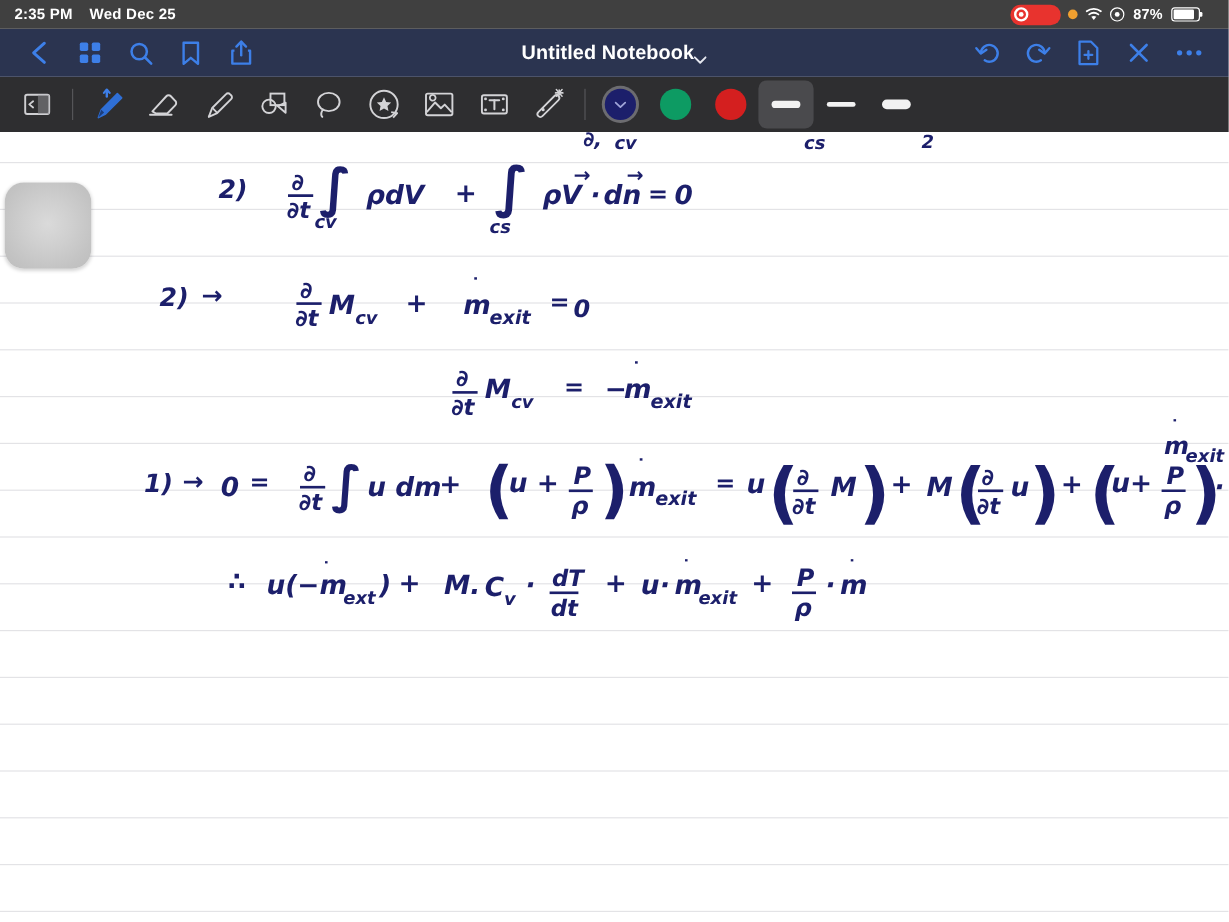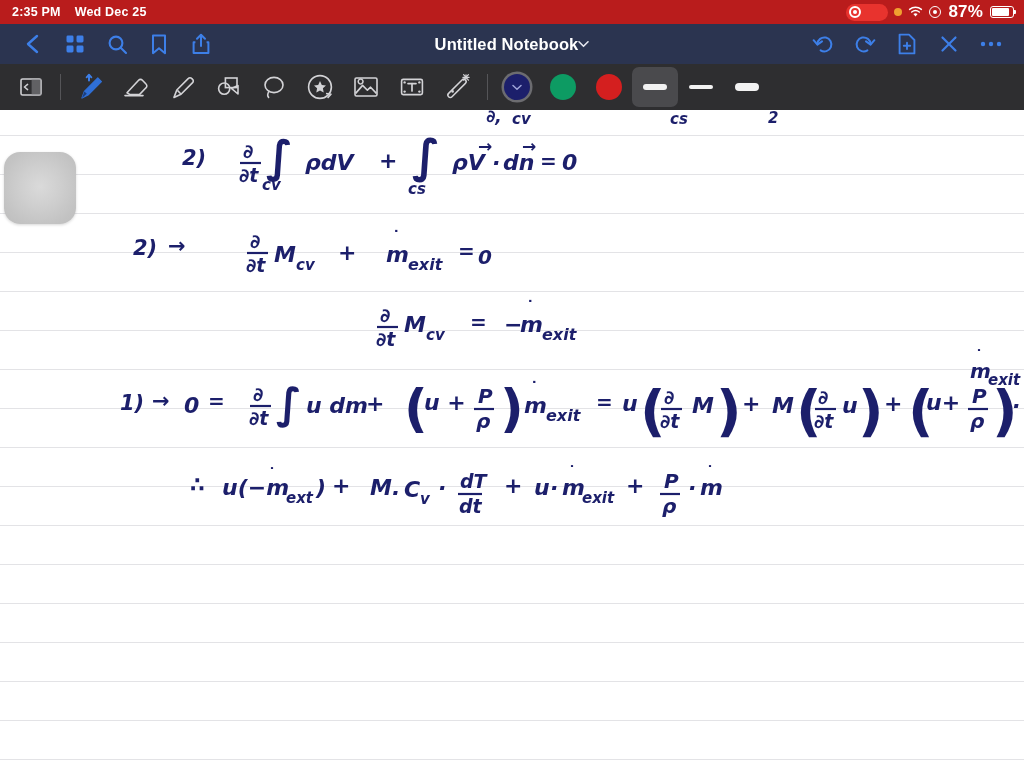--- a/index.html
+++ b/index.html
@@ -9,23 +9,23 @@
     overflow: hidden;
     font-family: "Liberation Sans", sans-serif;
     background: #ffffff;
   }
   #app { position: relative; width: 1024px; height: 768px; }
 
   
   .statusbar {
     position: absolute; top: 0; left: 0;
     width: 1024px; height: 24px;
-    background: #b91c1c;
+    background: #404040;
     display: flex; align-items: center;
-    padding: 0 10px 0 12px;
+    padding: 0 24px 0 12px;
     color: #ffffff;
     font-size: 12.5px; font-weight: bold;
     letter-spacing: .2px;
     z-index: 30;
   }
   .sb-left { display: flex; align-items: center; gap: 14px; }
   .sb-spacer { flex: 1; }
   .sb-right { display: flex; align-items: center; gap: 6px; }
   .rec-pill {
     background: #e8332e; border-radius: 9px;
@@ -46,21 +46,21 @@
   .wifi { width: 15px; height: 12px; position: relative; }
   .loc-icon {
     width: 12px; height: 12px; border-radius: 50%;
     border: 1.4px solid #ffffff; position: relative;
   }
   .loc-icon::after {
     content: ""; position: absolute; left: 50%; top: 50%;
     transform: translate(-50%,-50%);
     width: 4px; height: 4px; border-radius: 50%; background: #ffffff;
   }
-  .batt-pct { font-size: 17px; font-weight: bold; margin: 0 1px; }
+  .batt-pct { font-size: 12px; font-weight: bold; margin: 0 1px; }
   .battery {
     width: 24px; height: 12px;
     border: 1.4px solid #ffffff; border-radius: 3px;
     position: relative; padding: 1.3px;
   }
   .battery::after {
     content: ""; position: absolute; right: -3.4px; top: 3.4px;
     width: 2px; height: 4px; background: #ffffff; border-radius: 0 1px 1px 0;
   }
   .battery i { display: block; height: 100%; background: #ffffff; border-radius: 1px; }
@@ -75,21 +75,21 @@
     z-index: 28;
   }
   .nav-group { display: flex; align-items: center; }
   .nav-btn {
     width: 42px; height: 34px;
     display: flex; align-items: center; justify-content: center;
     cursor: pointer;
   }
   .nav-btn svg { display: block; }
   .nav-title-wrap {
-    flex: 1; display: flex; align-items: center; justify-content: center;
+    flex: 1; display: flex; align-items: flex-end; justify-content: center;
     gap: 0; cursor: pointer;
   }
   .nav-title {
     color: #ffffff; font-size: 16.5px; font-weight: bold;
     letter-spacing: .1px;
   }
   .nav-chev { display: block; }
 
   
   .toolbar {

